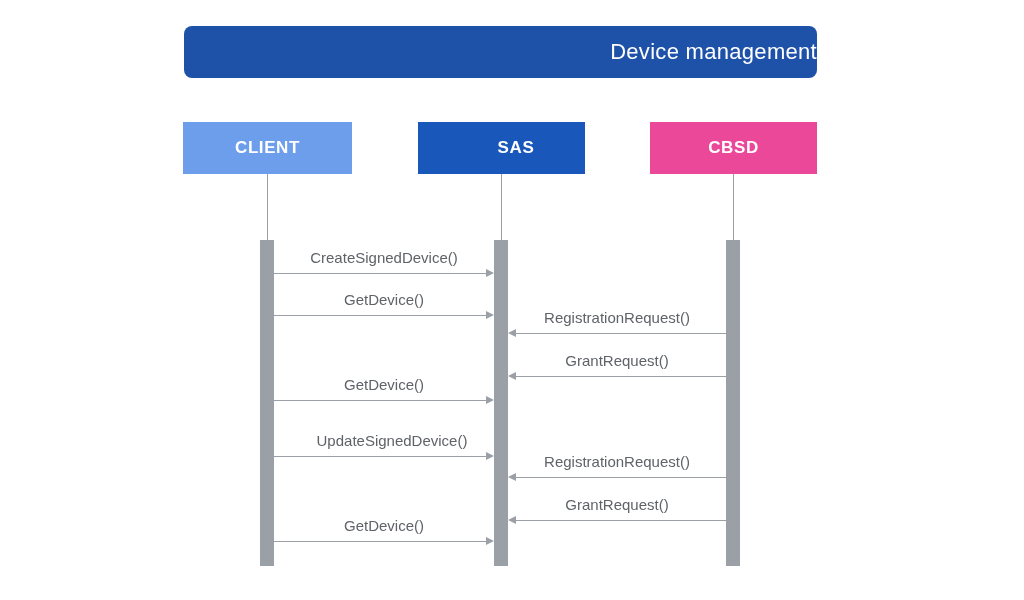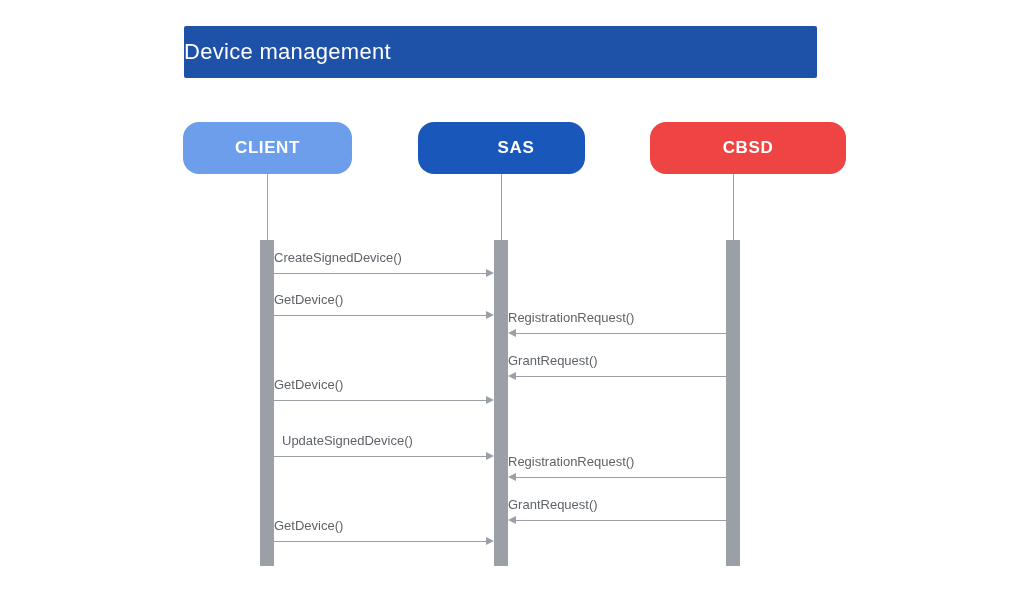--- a/index.html
+++ b/index.html
@@ -9,39 +9,40 @@
     position: relative;
     width: 1024px;
     height: 600px;
     background: #ffffff;
     overflow: hidden;
   }
   .banner {
     position: absolute;
     left: 184px; top: 26px;
     width: 633px; height: 52px;
-    border-radius: 2px;
-    display: flex; align-items: center; justify-content: flex-start;
+    border-radius: 8px;
+    display: flex; align-items: center; justify-content: flex-end;
     font-size: 22px;
     font-weight: 400;
     letter-spacing: 0.3px;
   }
   .actor {
     position: absolute;
-    border-radius: 16px;
+    border-radius: 0;
     display: flex; align-items: center; justify-content: center;
     font-size: 17px;
     font-weight: 700;
     letter-spacing: 0.6px;
   }
   .stub { position: absolute; width: 1px; }
   .bar  { position: absolute; }
   .msg-label {
     position: absolute;
-    font-size: 13px;
+    text-align: center;
+    font-size: 15px;
     line-height: 16px;
     white-space: nowrap;
   }
   .msg-line { position: absolute; height: 1px; }
   .arrowhead { position: absolute; width: 0; height: 0; }
 </style>
 </head>
 <body>
 
 <div class="stage" id="stage">
@@ -52,21 +53,21 @@
       <div class="actor" style="left: 183px; top: 122px; width: 169px; height: 52px; background: rgb(109, 158, 235); color: rgb(255, 255, 255);">
         <span>CLIENT</span>
       </div>
       <div class="stub" style="left: 267px; top: 174px; height: 66px; background: rgb(154, 160, 166);"></div>
       <div class="bar" style="left: 260px; top: 240px; width: 14px; height: 326px; background: rgb(154, 160, 166);"></div>
       <div class="actor" style="left: 418px; top: 122px; width: 167px; height: 52px; background: rgb(26, 87, 186); color: rgb(255, 255, 255); padding-left: 29px;">
         <span>SAS</span>
       </div>
       <div class="stub" style="left: 501px; top: 174px; height: 66px; background: rgb(154, 160, 166);"></div>
       <div class="bar" style="left: 494px; top: 240px; width: 14px; height: 326px; background: rgb(154, 160, 166);"></div>
-      <div class="actor" style="left: 650px; top: 122px; width: 196px; height: 52px; background: #ef4444; color: rgb(255, 255, 255);">
+      <div class="actor" style="left: 650px; top: 122px; width: 167px; height: 52px; background: #ec4899; color: rgb(255, 255, 255);">
         <span>CBSD</span>
       </div>
       <div class="stub" style="left: 733px; top: 174px; height: 66px; background: rgb(154, 160, 166);"></div>
       <div class="bar" style="left: 726px; top: 240px; width: 14px; height: 326px; background: rgb(154, 160, 166);"></div>
       <div class="msg-label" style="left: 274px; top: 250px; width: 220px; color: rgb(95, 99, 104);">CreateSignedDevice()</div>
       <div class="msg-line" style="left: 274px; top: 273px; width: 212px; background: rgb(154, 160, 166);"></div>
       <div class="arrowhead" style="left: 486px; top: 269px; border-top: 4.5px solid transparent; border-bottom: 4.5px solid transparent; border-left: 8px solid rgb(154, 160, 166);"></div>
       <div class="msg-label" style="left: 274px; top: 292px; width: 220px; color: rgb(95, 99, 104);">GetDevice()</div>
       <div class="msg-line" style="left: 274px; top: 315px; width: 212px; background: rgb(154, 160, 166);"></div>
       <div class="arrowhead" style="left: 486px; top: 311px; border-top: 4.5px solid transparent; border-bottom: 4.5px solid transparent; border-left: 8px solid rgb(154, 160, 166);"></div>

